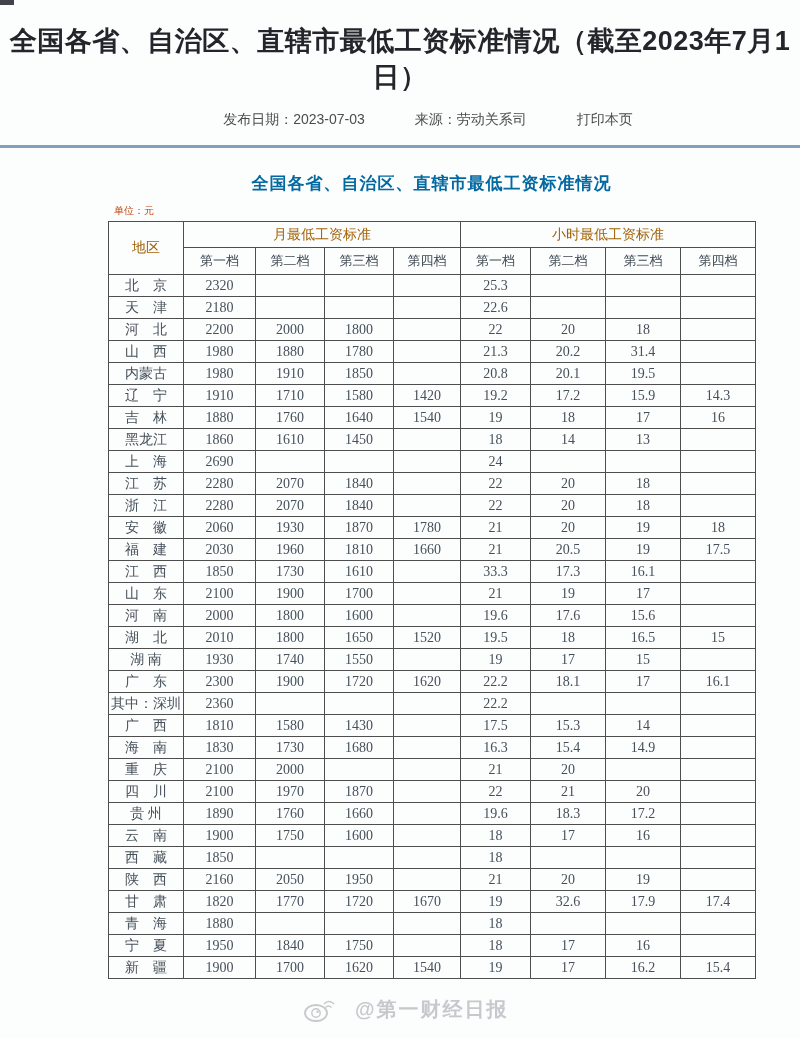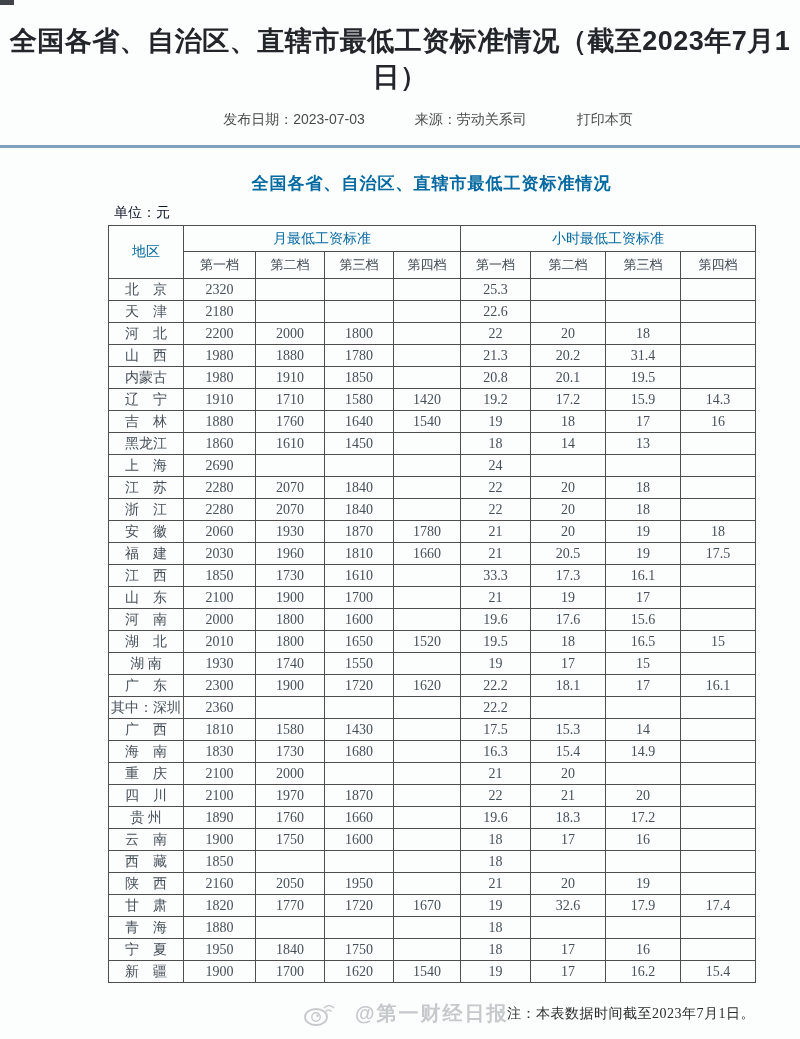--- a/index.html
+++ b/index.html
@@ -22,32 +22,32 @@
   .meta-item{white-space:nowrap;}
   .print-link{color:#4c4c4c;text-decoration:none;cursor:pointer;}
   .blue-rule{margin-top:16px;height:3px;background:#81a0ba;}
   .content{position:absolute;left:108px;top:172px;width:647px;}
   .table-title{
     margin:0 0 9px 0;text-align:center;
     font-size:17px;font-weight:bold;color:#0369a1;letter-spacing:1px;
   }
   .unit-label{
     font-family:Liberation Serif, serif;
-    font-size:14px;color:#0f172a;margin:0 0 3px 6px;
+    font-size:10px;color:#c2410c;margin:0 0 3px 6px;
   }
   table.wage{
     border-collapse:collapse;table-layout:fixed;width:647px;
     font-family:"Liberation Serif","DejaVu Serif",serif;
     color:#46505a;
   }
   table.wage th,table.wage td{
     border:1px solid #4e4e4e;text-align:center;vertical-align:middle;
     padding:0;font-weight:normal;overflow:hidden;white-space:nowrap;
   }
-  table.wage thead tr.group-row th{height:25px;font-size:14px;color:#0369a1;}
+  table.wage thead tr.group-row th{height:25px;font-size:14px;color:#a16207;}
   table.wage thead tr.tier-row th{height:26px;font-size:13px;color:#3f4953;}
   table.wage td{height:21px;font-size:14px;line-height:21px;}
   table.wage td.region-cell{font-size:14px;margin-left:16px;}
   .note-row{position:relative;margin-top:20px;height:34px;}
   .footnote{
     position:absolute;right:0;top:2px;
     font-family:"Liberation Serif","DejaVu Serif",serif;
     font-size:14px;color:#2b2b2b;letter-spacing:.5px;
   }
   .watermark{
@@ -468,15 +468,14 @@
         <svg width="32" height="27" viewBox="0 0 32 27" fill="none" stroke="#c6c9cc">
           <ellipse cx="13" cy="17" rx="11" ry="8" stroke-width="1.8"></ellipse>
           <circle cx="13" cy="17" r="4.2" stroke-width="1.4"></circle>
           <circle cx="14.6" cy="15.8" r="1.3" fill="#c6c9cc" stroke="none"></circle>
           <path d="M21 8 q5 -5 10 0" stroke-width="1.6"></path>
           <path d="M22.5 11.5 q3 -3 6 0" stroke-width="1.4"></path>
         </svg>
       </span>
       <span>@第一财经日报</span>
     </span>
-    <span class="footnote">注：本表数据时间截至2023年7月1日。</span>
   </div>
 </div>
 
 </body></html>

